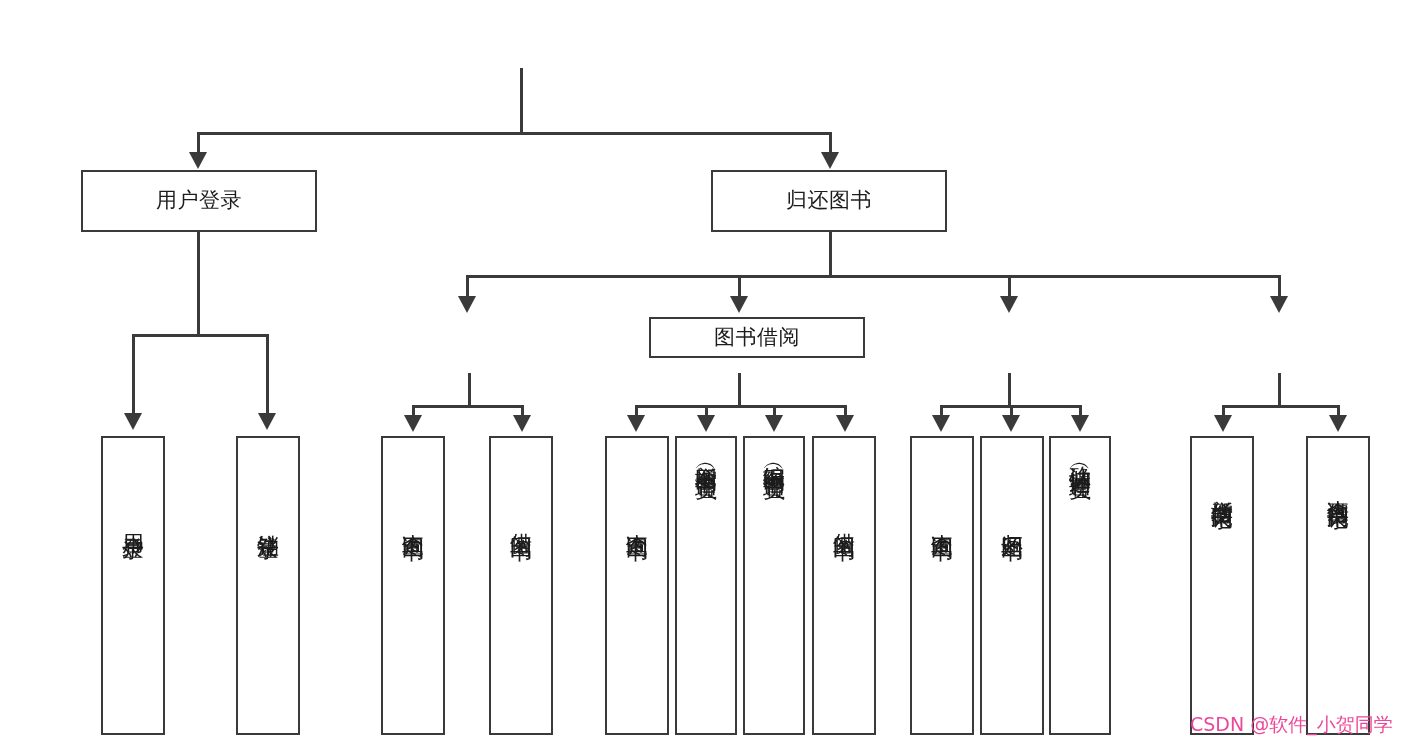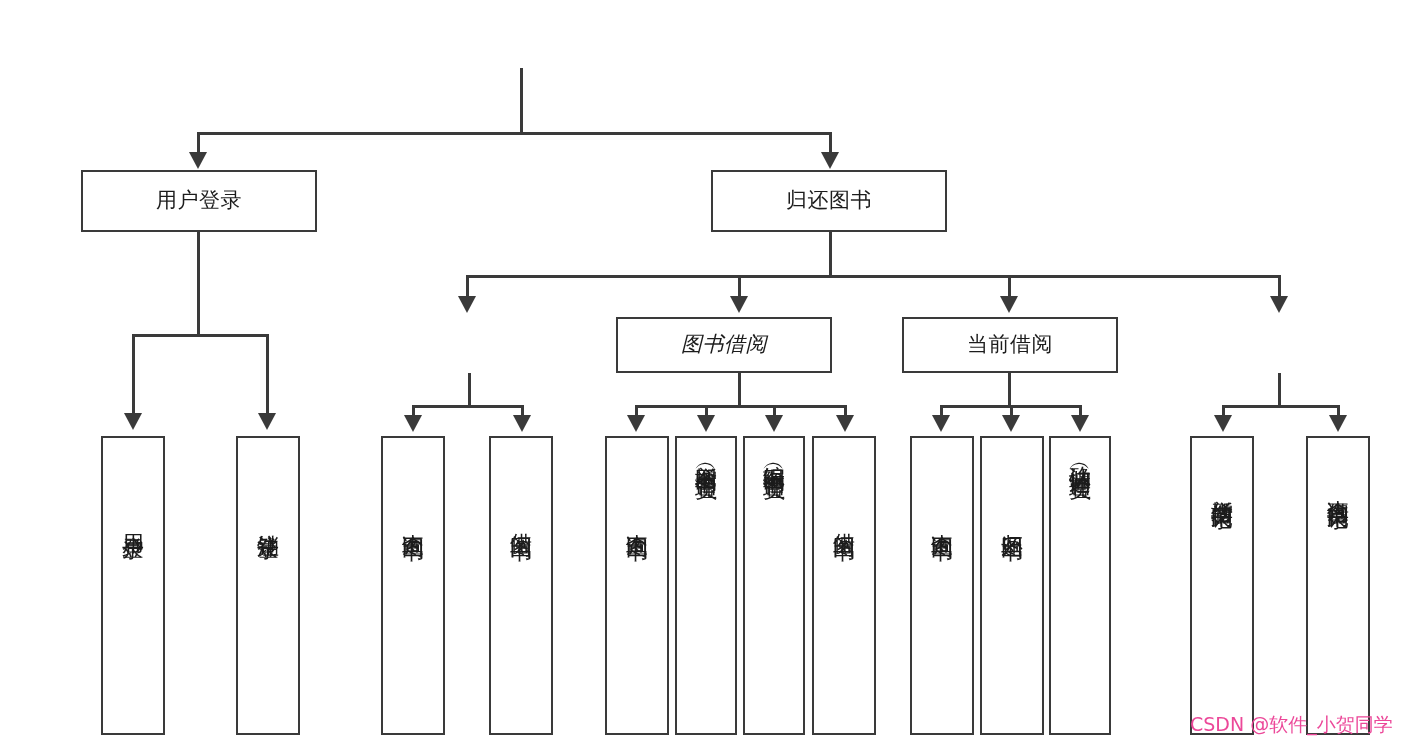--- a/index.html
+++ b/index.html
@@ -119,25 +119,22 @@
   <div class="hline" style="left:466px; top:275px; width:813px;"></div>
   <div class="vline" style="left:466px; top:275px; height:25px;"></div>
   <div class="arrow" style="left:458px; top:296px;"></div>
   <div class="vline" style="left:738px; top:275px; height:25px;"></div>
   <div class="arrow" style="left:730px; top:296px;"></div>
   <div class="vline" style="left:1008px; top:275px; height:25px;"></div>
   <div class="arrow" style="left:1000px; top:296px;"></div>
   <div class="vline" style="left:1278px; top:275px; height:25px;"></div>
   <div class="arrow" style="left:1270px; top:296px;"></div>
 
-  <div class="node horiz" style="left:616px; top:317px; width:216px; height:56px;font-style:italic;">
+  <div class="node horiz" style="left:649px; top:317px; width:216px; height:41px;">
     <span class="label">图书借阅</span>
-  </div>
-  <div class="node horiz" style="left:902px; top:317px; width:216px; height:56px;">
-    <span class="label">当前借阅</span>
   </div>
 
   <div class="vline" style="left:468px; top:373px; height:35px;"></div>
   <div class="hline" style="left:412px; top:405px; width:112px;"></div>
   <div class="vline" style="left:412px; top:405px; height:14px;"></div>
   <div class="arrow" style="left:404px; top:415px;"></div>
   <div class="vline" style="left:521px; top:405px; height:14px;"></div>
   <div class="arrow" style="left:513px; top:415px;"></div>
 
   <div class="vline" style="left:738px; top:373px; height:35px;"></div>

